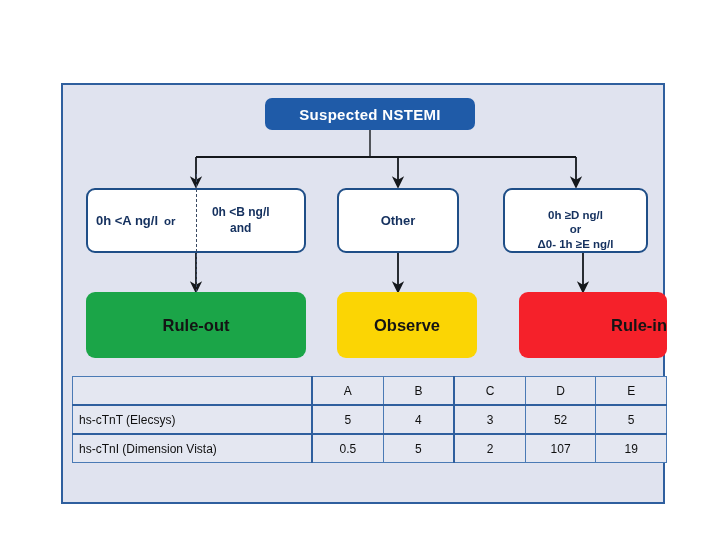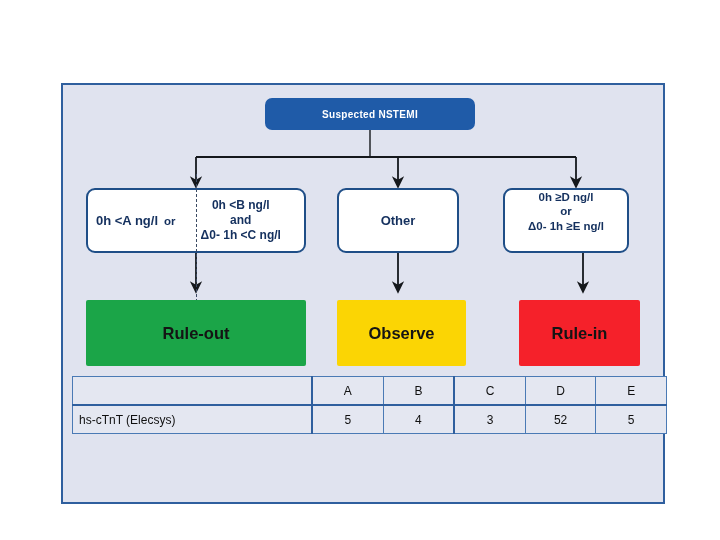--- a/index.html
+++ b/index.html
@@ -40,21 +40,21 @@
     height: 32px;
     background: #1f5ba8;
     border-radius: 7px;
     display: flex;
     align-items: center;
     justify-content: center;
     box-sizing: border-box;
   }
   .title-box .label {
     color: #ffffff;
-    font-size: 10px;
+    font-size: 15px;
     font-weight: bold;
     letter-spacing: .3px;
     white-space: nowrap;
   }
 
   
   .connectors {
     position: absolute;
     left: 0;
     top: 0;
@@ -124,53 +124,52 @@
     height: 65px;
     display: flex;
     align-items: center;
     justify-content: center;
   }
   #crit-mid .txt { font-size: 13px; }
 
   #crit-right {
     left: 503px;
     top: 188px;
-    width: 126px;
+    width: 145px;
     height: 65px;
     display: flex;
-    align-items: flex-start;
+    align-items: flex-end;
     justify-content: center;
     text-align: center;
   }
   #crit-right .txt {
     font-size: 11.5px;
     line-height: 1.26;
   }
 
   
   .outcome-box {
     position: absolute;
     top: 292px;
     height: 66px;
-    border-radius: 2px;
+    border-radius: 9px;
     display: flex;
     align-items: center;
     justify-content: center;
     box-sizing: border-box;
-    margin-top: 8px;
   }
   .outcome-box .label {
     font-size: 16.5px;
     font-weight: bold;
     color: #141414;
     white-space: nowrap;
   }
   #out-ruleout { left: 86px;  width: 220px; background: #1ba548; }
-  #out-observe { left: 337px; width: 129px; background: #fbd504; }
-  #out-rulein  { left: 519px; width: 121px; background: #f5212a; }
+  #out-observe { left: 337px; width: 140px; background: #fbd504; }
+  #out-rulein  { left: 519px; width: 148px; background: #f5212a; justify-content: flex-end; }
 
   
   .data-table {
     position: absolute;
     left: 72px;
     top: 376px;
     width: 580px;
     border-collapse: collapse;
     background: #e4e7f1;
     table-layout: fixed;
@@ -234,21 +233,20 @@
     <div class="dashed-divider"></div>
     <div class="left-part">
       <span class="txt">0h &lt;A ng/l</span>
     </div>
     <div class="or-part">
       <span class="txt">or</span>
     </div>
     <div class="right-part">
       <div class="txt">0h &lt;B ng/l</div>
       <div class="txt">and</div>
-      <div class="txt">Δ0- 1h &lt;C ng/l</div>
     </div>
   </div>
 
   <div class="criteria-box" id="crit-mid">
     <span class="txt">Other</span>
   </div>
 
   <div class="criteria-box" id="crit-right">
     <div>
       <div class="txt">0h ≥D ng/l</div>
@@ -280,16 +278,24 @@
     </thead>
     <tbody>
       <tr>
         <td class="rowlabel thick-top">hs-cTnT (Elecsys)</td>
         <td class="val thick-top thick-col">5</td>
         <td class="val thick-top">4</td>
         <td class="val thick-top thick-col">3</td>
         <td class="val thick-top">52</td>
         <td class="val thick-top">5</td>
       </tr>
+      <tr>
+        <td class="rowlabel thick-top">hs-cTnI (Dimension Vista)</td>
+        <td class="val thick-top thick-col">0.5</td>
+        <td class="val thick-top">5</td>
+        <td class="val thick-top thick-col">2</td>
+        <td class="val thick-top">107</td>
+        <td class="val thick-top">19</td>
+      </tr>
     </tbody>
   </table>
 
 </div>
 
 </body></html>

